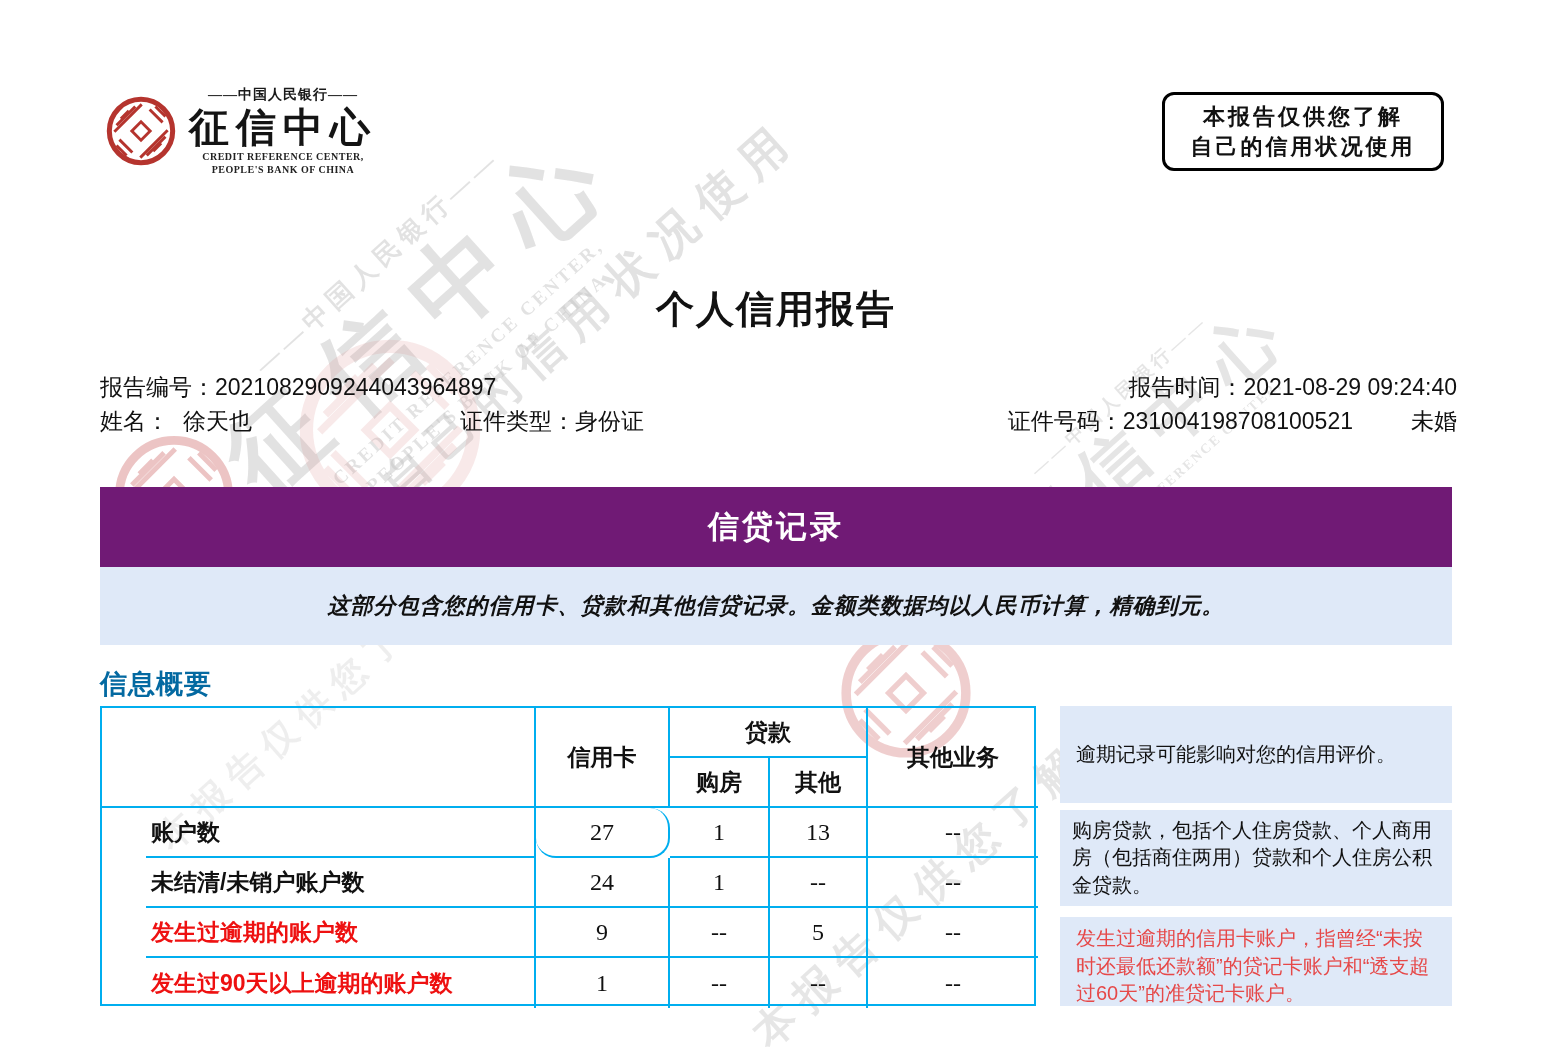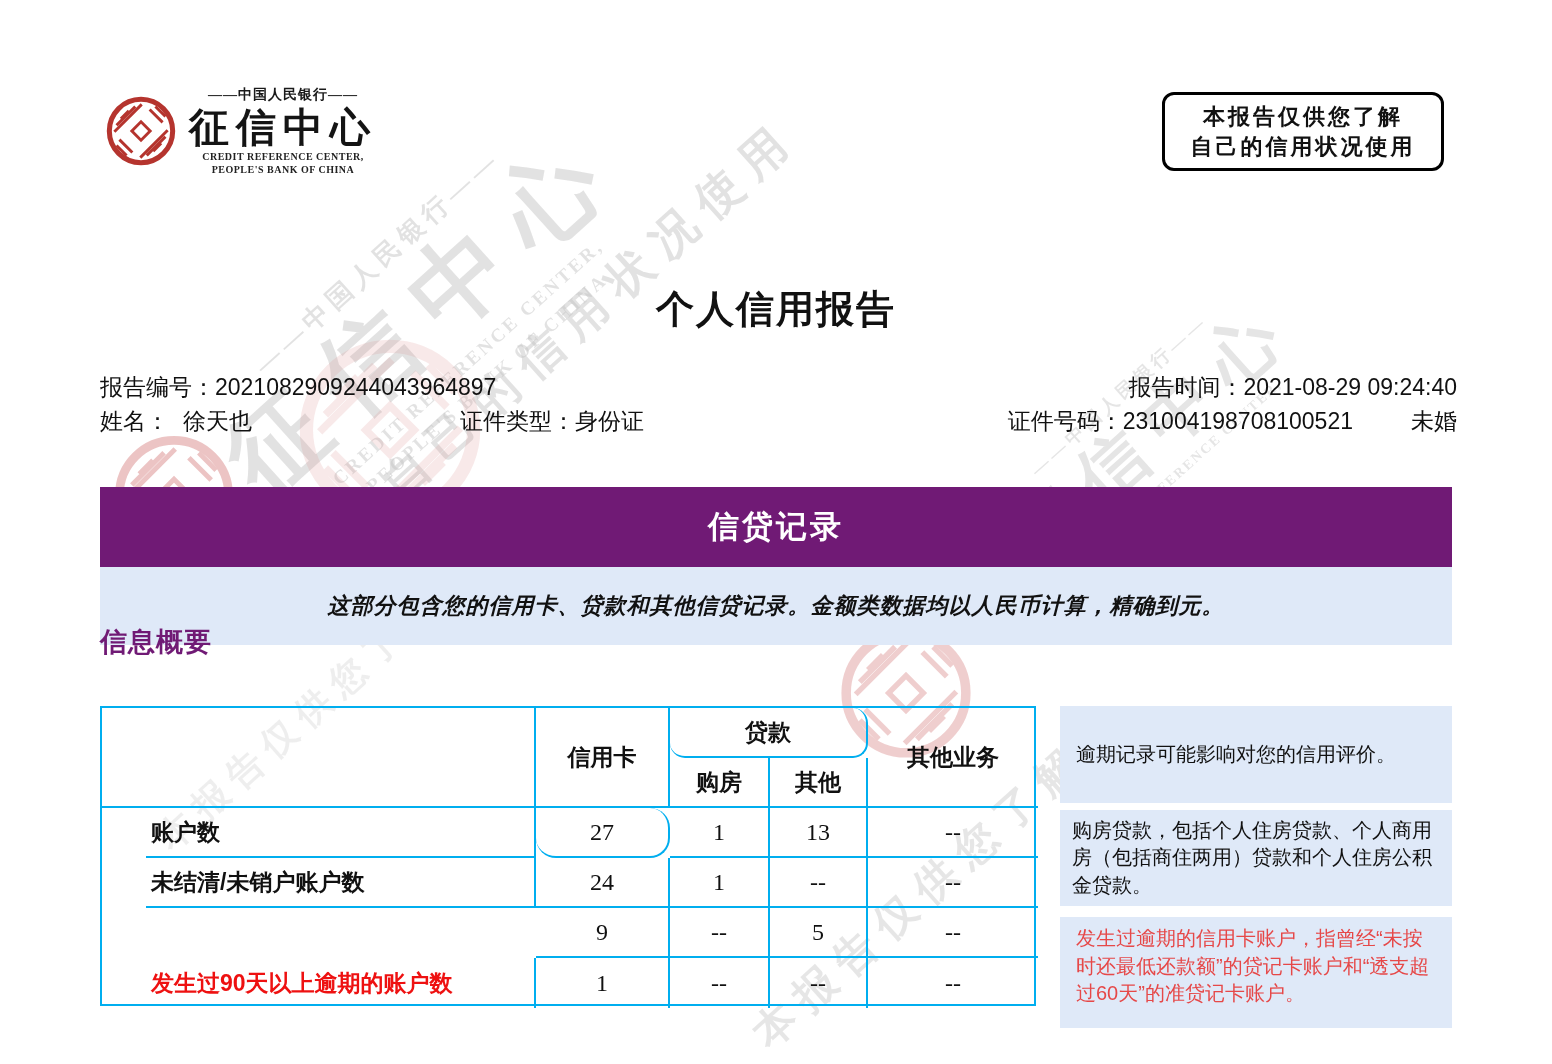--- a/index.html
+++ b/index.html
@@ -59,22 +59,22 @@
   .lbl-gap { display:inline-block; width:14px; }
 
   
   .section-banner { position:absolute; left:100px; top:487px; width:1352px; height:80px;
                     background:#701a75; color:#fff; display:flex; align-items:center; justify-content:center;
                     font-size:31px; font-weight:600; letter-spacing:3px; }
   .section-sub { position:absolute; left:100px; top:567px; width:1352px; height:78px;
                  background:#dfe9f8; display:flex; align-items:center; justify-content:center;
                  font-size:22px; font-weight:700; font-style:italic; letter-spacing:1px; }
 
-  .summary-heading { position:absolute; left:100px; top:624px; font-size:27px; font-weight:700;
-                     color:#701a75; letter-spacing:1px; }
+  .summary-heading { position:absolute; left:100px; top:666px; font-size:27px; font-weight:700;
+                     color:#0369a1; letter-spacing:1px; }
 
   
   .summary-table { position:absolute; left:100px; top:706px; width:936px; height:300px;
                    display:grid; grid-template-columns:434px 134px 100px 98px 170px;
                    grid-template-rows:repeat(6, 50px);
                    border:2px solid #00aeef; background:transparent; }
   .cell { border-right:2px solid #00aeef; border-bottom:2px solid #00aeef;
           display:flex; align-items:center; justify-content:center;
           font-size:23px; font-weight:700; }
   .cell.last-col { border-right:none; }
@@ -82,21 +82,21 @@
   .cell.rowlabel { justify-content:flex-start; padding-left:5px;margin-left:44px; }
   .cell.num { font-family:"Liberation Serif", serif; font-weight:400; font-size:24px; }
   .red-text { color:#ee1111; }
 
   
   .note-box { position:absolute; left:1060px; width:392px; background:#dfe9f8;
               font-size:20px; line-height:1.38; padding:8px 16px;
               display:flex; align-items:center; }
   #note-1 { top:706px; height:97px; }
   #note-2 { top:810px; height:96px;padding-left:12px; }
-  #note-3 { top:917px; height:111px; color:#e64848; align-items:flex-start; }
+  #note-3 { top:917px; height:89px; color:#e64848; align-items:flex-start; }
 </style>
 </head>
 <body>
 
 <svg width="0" height="0" style="position:absolute">
   <defs>
     <symbol id="seal-sym" viewBox="0 0 100 100">
       <g fill="none" stroke="currentColor">
         <circle cx="50" cy="50" r="44" stroke-width="7"></circle>
         <rect x="41" y="41" width="18" height="18" stroke-width="4" transform="rotate(45 50 50)"></rect>
@@ -179,37 +179,38 @@
   </div>
 
   <div class="section-banner">信贷记录</div>
   <div class="section-sub">这部分包含您的信用卡、贷款和其他信贷记录。金额类数据均以人民币计算，精确到元。</div>
 
   <div class="summary-heading">信息概要</div>
 
   <div class="summary-table">
     <div class="cell" style="grid-column:1; grid-row:1/3;"></div>
     <div class="cell" style="grid-column:2; grid-row:1/3;">信用卡</div>
-    <div class="cell" style="grid-column:3/5; grid-row:1;border-radius:15px;">贷款</div>
+    <div class="cell" style="grid-column:3/5; grid-row:1;">贷款</div>
     <div class="cell last-col" style="grid-column:5; grid-row:1/3;">其他业务</div>
     <div class="cell" style="grid-column:3; grid-row:2;">购房</div>
     <div class="cell" style="grid-column:4; grid-row:2;">其他</div>
 
     <div class="cell rowlabel" style="grid-column:1; grid-row:3;">账户数</div>
     <div class="cell num" style="grid-column:2; grid-row:3;border-radius:20px;">27</div>
     <div class="cell num" style="grid-column:3; grid-row:3;">1</div>
     <div class="cell num" style="grid-column:4; grid-row:3;">13</div>
     <div class="cell num last-col" style="grid-column:5; grid-row:3;">--</div>
 
     <div class="cell rowlabel" style="grid-column:1; grid-row:4;">未结清/未销户账户数</div>
     <div class="cell num" style="grid-column:2; grid-row:4;">24</div>
     <div class="cell num" style="grid-column:3; grid-row:4;">1</div>
     <div class="cell num" style="grid-column:4; grid-row:4;">--</div>
     <div class="cell num last-col" style="grid-column:5; grid-row:4;">--</div>
 
+    <div class="cell rowlabel red-text" style="grid-column:1; grid-row:5;">发生过逾期的账户数</div>
     <div class="cell num" style="grid-column:2; grid-row:5;">9</div>
     <div class="cell num" style="grid-column:3; grid-row:5;">--</div>
     <div class="cell num" style="grid-column:4; grid-row:5;">5</div>
     <div class="cell num last-col" style="grid-column:5; grid-row:5;">--</div>
 
     <div class="cell rowlabel red-text last-row" style="grid-column:1; grid-row:6;">发生过90天以上逾期的账户数</div>
     <div class="cell num last-row" style="grid-column:2; grid-row:6;">1</div>
     <div class="cell num last-row" style="grid-column:3; grid-row:6;">--</div>
     <div class="cell num last-row" style="grid-column:4; grid-row:6;">--</div>
     <div class="cell num last-col last-row" style="grid-column:5; grid-row:6;">--</div>

